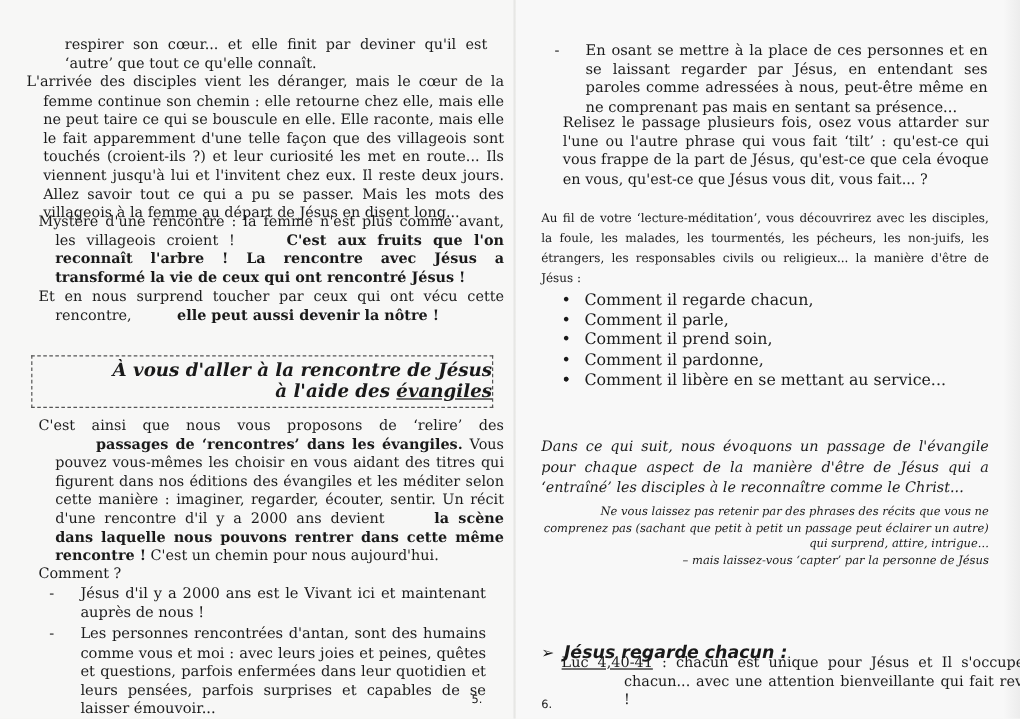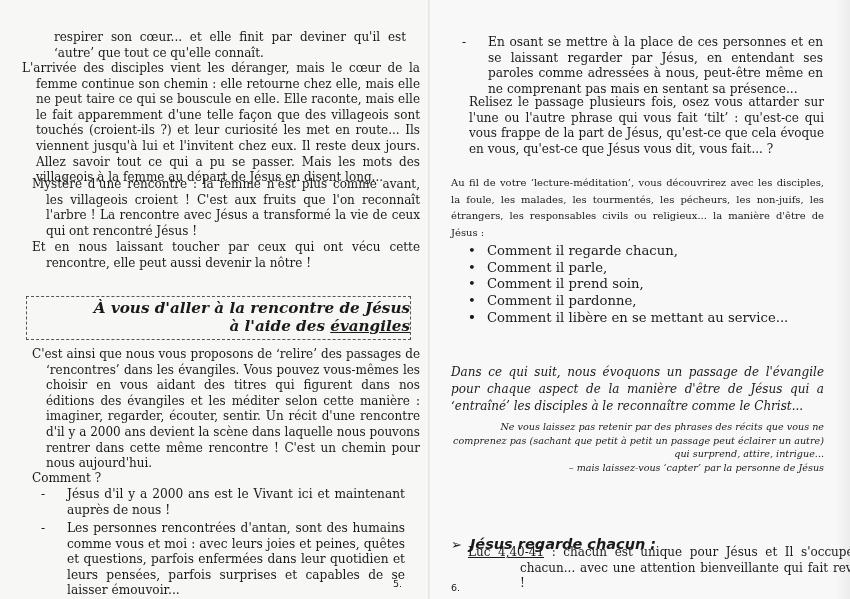--- a/index.html
+++ b/index.html
@@ -19,21 +19,21 @@
   .fold {
     position:absolute; left:428px; top:0; width:2px; height:599px;
     background:linear-gradient(to right,#e2e2e0,#f0f0ee);
   }
   .edge-shadow {
     position:absolute; right:0; top:0; width:14px; height:599px;
     background:linear-gradient(to right,#f8f8f8,#ececec);
   }
   .p { position:absolute; font-size:12px; line-height:15.6px; text-align:justify; }
   .hang { padding-left:14px; text-indent:-14px; }
-  b { font-weight:normal; }
+  b { font-weight:bold;margin-left:34px; }
   .dash-item { position:absolute; font-size:12.2px; line-height:15.6px; text-align:justify; }
   .dash-item .dash { position:absolute; left:-26px; top:0; }
   .box {
     position:absolute; left:26px; top:296px; width:383px; height:40px;
     border:1px dashed #555;
     text-align:right;
     font-family:"DejaVu Serif", serif;
     font-style:italic; font-weight:bold; font-size:15.2px; line-height:18px;
     padding-top:2px;
   }
@@ -57,21 +57,21 @@
 <div class="fold"></div>
 <div class="edge-shadow"></div>
 
 <div class="p" style="left:40px;top:30px;width:366px;padding-left:0;">
   <div class="hang" style="padding-left:14px;text-indent:0;margin-left:0;">respirer son cœur... et elle finit par deviner qu'il est ‘autre’ que tout ce qu'elle connaît.</div>
 </div>
 <div class="p hang" style="left:22px;top:61px;width:384px;">L'arrivée des disciples vient les déranger, mais le cœur de la femme continue son chemin : elle retourne chez elle, mais elle ne peut taire ce qui se bouscule en elle. Elle raconte, mais elle le fait apparemment d'une telle façon que des villageois sont touchés (croient-ils ?) et leur curiosité les met en route... Ils viennent jusqu'à lui et l'invitent chez eux. Il reste deux jours. Allez savoir tout ce qui a pu se passer. Mais les mots des villageois à la femme au départ de Jésus en disent long...</div>
 
 <div class="p hang" style="left:32px;top:177px;width:374px;"><span>Mystère d'une rencontre : la femme n'est plus comme avant, les villageois croient ! </span><b>C'est aux fruits que l'on reconnaît l'arbre ! La rencontre avec Jésus a transformé la vie de ceux qui ont rencontré Jésus !</b></div>
 
-<div class="p hang" style="left:32px;top:240px;width:374px;"><span>Et en nous laissant toucher par ceux qui ont vécu cette rencontre, </span><b>elle peut aussi devenir la nôtre !</b></div>
+<div class="p hang" style="left:32px;top:240px;width:374px;"><span>Et en nous surprend toucher par ceux qui ont vécu cette rencontre, </span><b>elle peut aussi devenir la nôtre !</b></div>
 
 <div class="box">
   <span>À vous d'aller à la rencontre de Jésus</span>
   <span><span style="display:inline">à l'aide des </span><span class="u" style="display:inline">évangiles</span></span>
 </div>
 
 <div class="p hang" style="left:32px;top:347px;width:374px;"><span>C'est ainsi que nous vous proposons de ‘relire’ des </span><b>passages de ‘rencontres’ dans les évangiles.</b><span> Vous pouvez vous-mêmes les choisir en vous aidant des titres qui figurent dans nos éditions des évangiles et les méditer selon cette manière : imaginer, regarder, écouter, sentir. Un récit d'une rencontre d'il y a 2000 ans devient </span><b>la scène dans laquelle nous pouvons rentrer dans cette même rencontre !</b><span> C'est un chemin pour nous aujourd'hui.</span></div>
 
 <div class="p" style="left:32px;top:471px;">Comment ?</div>
 

